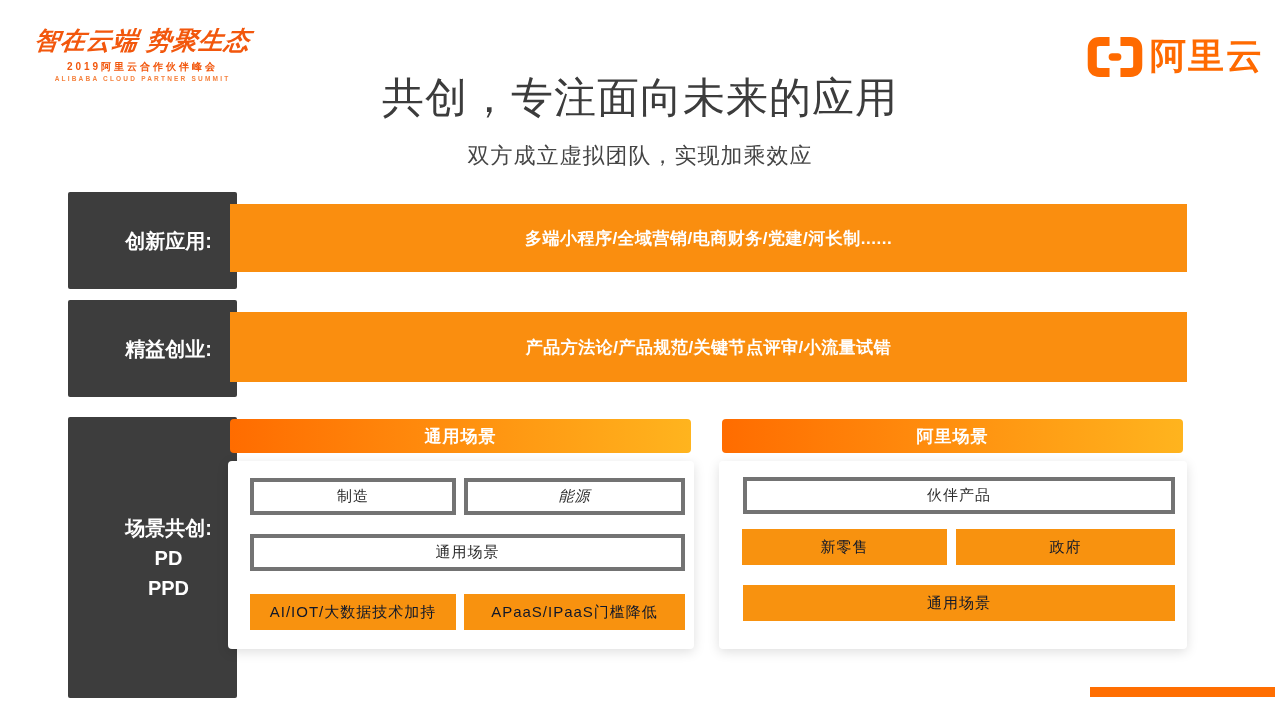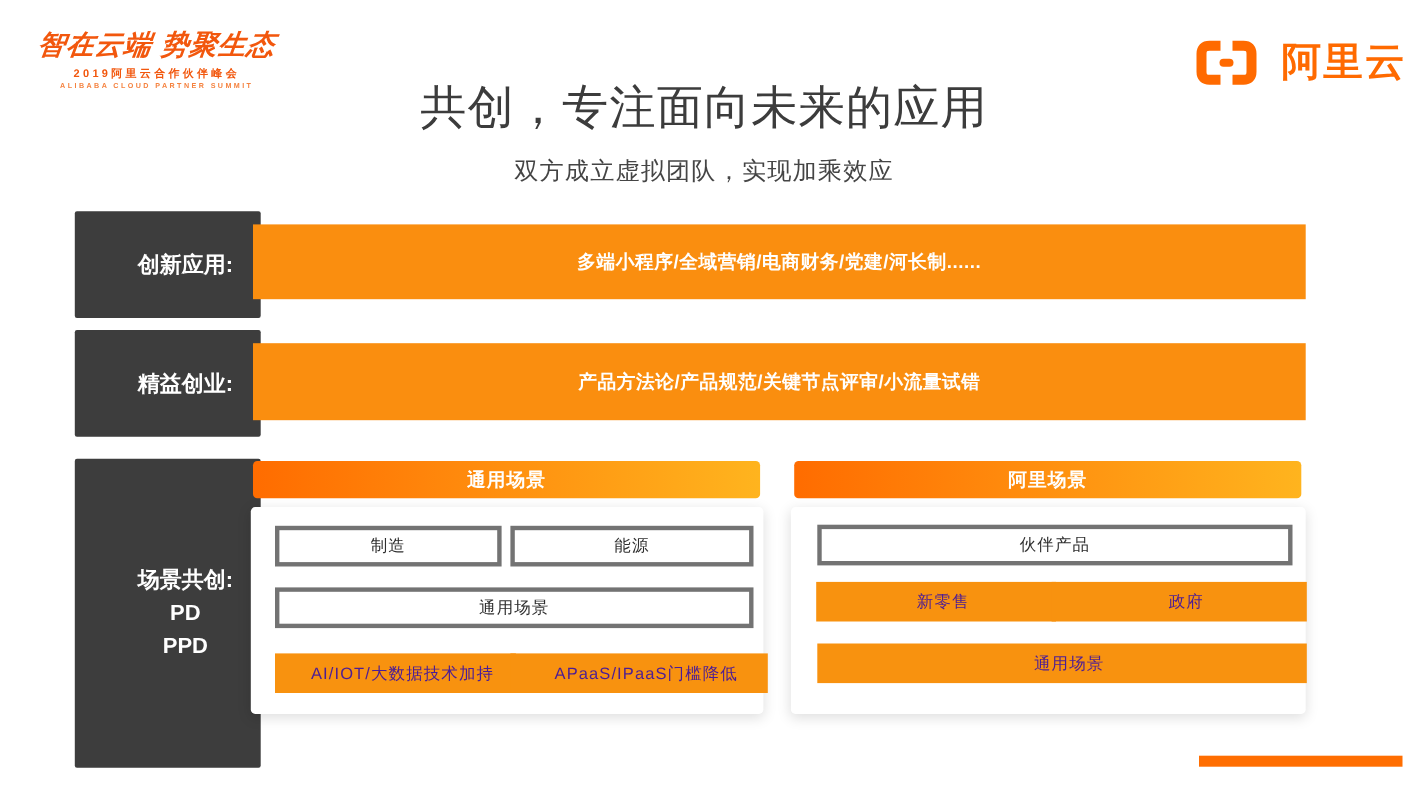--- a/index.html
+++ b/index.html
@@ -9,21 +9,21 @@
   }
   
   .event-logo{position:absolute;left:30px;top:24px;width:225px;text-align:center;color:#F2570D;}
   .event-logo .calli{
     font-size:25px;font-weight:900;letter-spacing:1px;white-space:nowrap;
     transform:skewX(-7deg);font-style:italic;
   }
   .event-logo .sub-cn{font-size:10px;font-weight:700;letter-spacing:3px;margin-top:3px;white-space:nowrap;}
   .event-logo .sub-en{font-size:6.5px;font-weight:700;letter-spacing:2.2px;color:#F5823F;margin-top:1px;white-space:nowrap;}
   
-  .cloud-logo{position:absolute;left:1085px;top:32px;display:flex;align-items:center;gap:20px;}
+  .cloud-logo{position:absolute;left:1085px;top:32px;display:flex;align-items:center;gap:5px;}
   .cloud-logo .cloud-text{font-size:36px;font-weight:700;color:#FF6A00;letter-spacing:2px;white-space:nowrap;}
   
   .title{
     position:absolute;left:0;top:70px;width:1280px;margin:0;text-align:center;
     font-size:42px;font-weight:400;color:#3C3C3C;letter-spacing:1px;
   }
   .subtitle{
     position:absolute;left:0;top:141px;width:1280px;text-align:center;
     font-size:22px;color:#454545;letter-spacing:1px;
   }
@@ -60,26 +60,26 @@
   }
   .card-left{left:228px;width:466px;}
   .card-right{left:719px;width:468px;}
   
   .outline-box{
     position:absolute;box-sizing:border-box;border:4px solid #737373;background:#ffffff;
     color:#2E2E2E;font-size:15px;display:flex;align-items:center;justify-content:center;
     letter-spacing:1px;
   }
   .solid-btn{
-    position:absolute;background:#F8920F;color:#4c1d95;font-size:15px;
-    display:flex;align-items:center;justify-content:center;letter-spacing:1px;padding-left:13px;
+    position:absolute;background:#F8920F;color:#0f172a;font-size:15px;
+    display:flex;align-items:center;justify-content:center;letter-spacing:1px;
   }
   
   .l-box-1{left:22px;top:17px;width:206px;height:37px;}
-  .l-box-2{left:236px;top:17px;width:221px;height:37px;}
+  .l-box-2{left:236px;top:17px;width:221px;height:37px;font-style:italic;}
   .l-box-3{left:22px;top:73px;width:435px;height:37px;}
   .l-btn-1{left:22px;top:133px;width:206px;height:36px;}
   .l-btn-2{left:236px;top:133px;width:221px;height:36px;}
   
   .r-box-1{left:24px;top:16px;width:432px;height:37px;}
   .r-btn-1{left:23px;top:68px;width:205px;height:36px;}
   .r-btn-2{left:237px;top:68px;width:219px;height:36px;}
   .r-btn-3{left:24px;top:124px;width:432px;height:36px;}
   
   .bottom-bar{position:absolute;left:1090px;top:687px;width:185px;height:10px;background:#FF6E01;}

